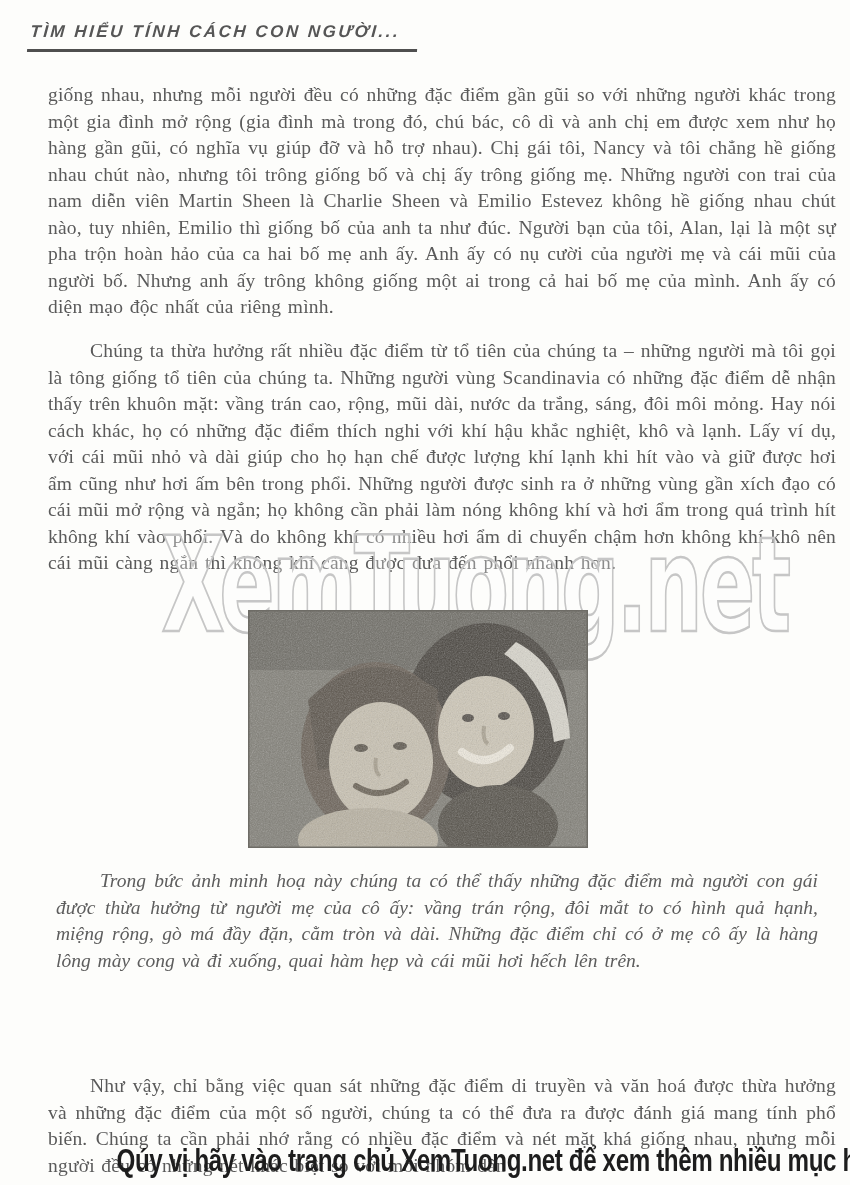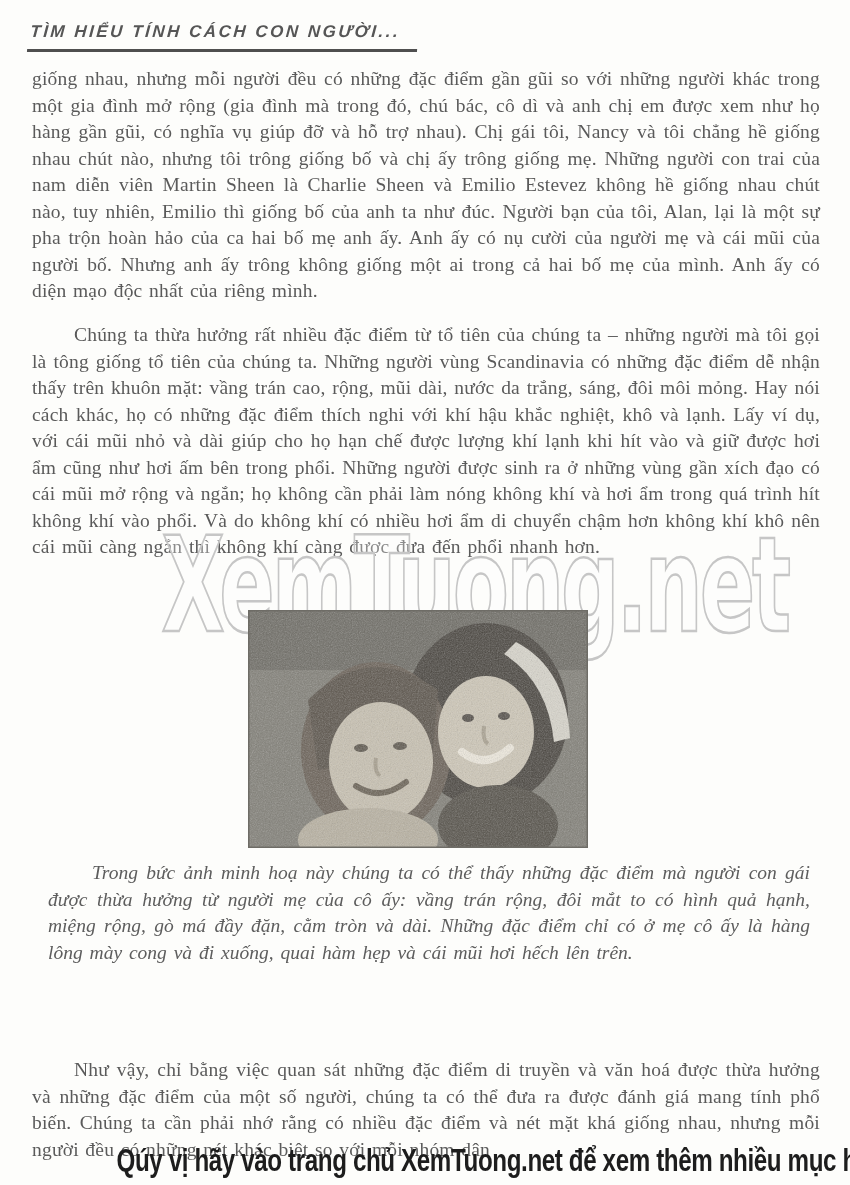--- a/index.html
+++ b/index.html
@@ -24,35 +24,35 @@
     white-space:nowrap;
   }
   
   .body-par{
     position:absolute;left:32px;width:788px;
     font-size:19.5px;line-height:26.5px;
     color:#5a5a5a;
     text-align:justify;
     word-spacing:1.5px;
     letter-spacing:0.2px;
-    margin:0;
+    margin:16px;
     z-index:1;
   }
   .p1{top:66px;}
   .p2{top:322px;text-indent:42px;}
   .p3{top:1057px;text-indent:42px;}
   .caption{
     position:absolute;top:856px;left:44px;width:762px;
     font-size:19.5px;line-height:26.5px;
     font-style:italic;
     color:#5d5d5d;
     text-align:justify;
     word-spacing:2px;
     text-indent:44px;
-    margin:4px;z-index:1;
+    margin:12px;z-index:1;
   }
   
   .watermark{
     position:absolute;top:508px;left:0;width:850px;
     text-align:center;
     font-family:"DejaVu Sans", sans-serif;
     font-weight:bold;
     font-size:132px;
     letter-spacing:-5px;
     color:rgba(255,255,255,0.30);

